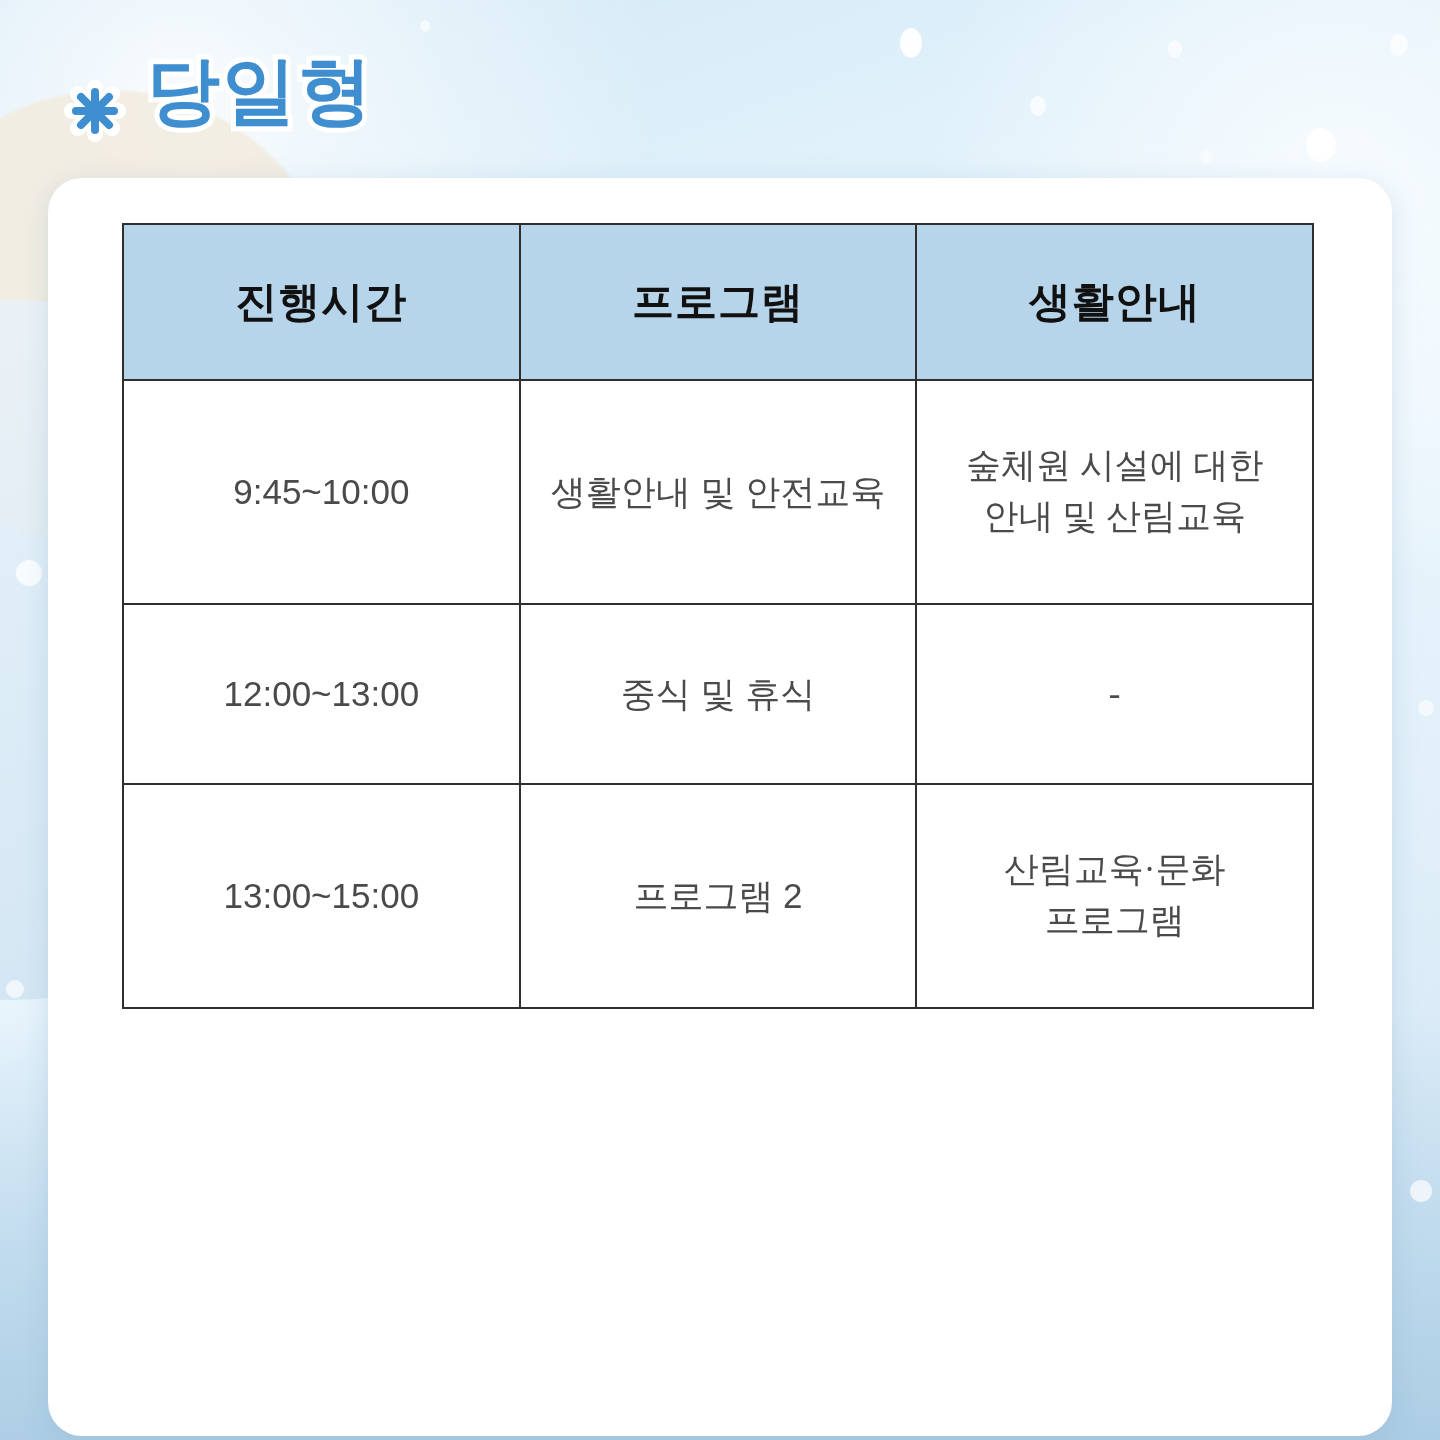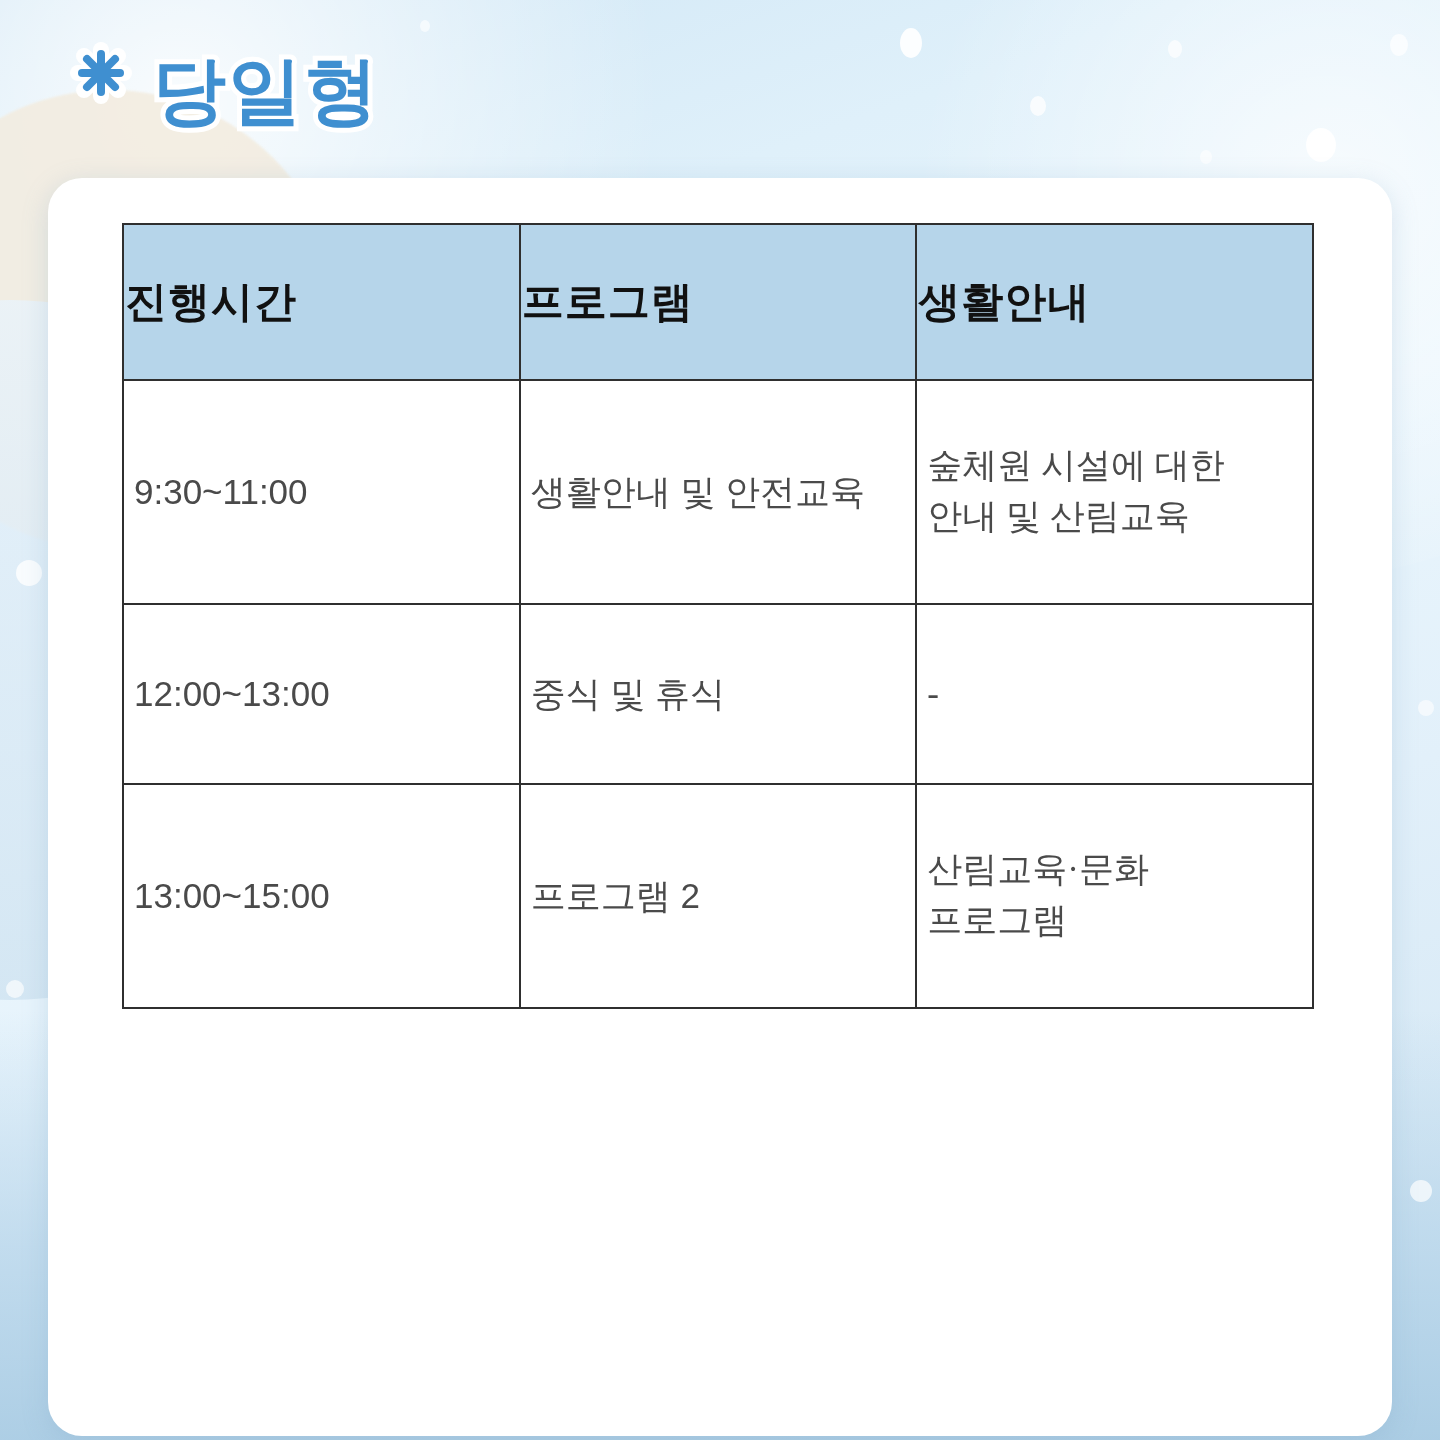--- a/index.html
+++ b/index.html
@@ -71,24 +71,24 @@
   .snow {
     position: absolute;
     background: #ffffff;
     border-radius: 50%;
     opacity: 0.9;
   }
 
   
   .header {
     position: absolute;
-    left: 70px;
+    left: 64px;
     top: 42px;
     display: flex;
-    align-items: flex-start;
+    align-items: flex-end;
     gap: 20px;
     z-index: 5;
   }
   .snow-mark {
     width: 62px;
     height: 62px;
     position: relative;
     flex: none;
   }
   .title-text {
@@ -119,21 +119,21 @@
 
   table.schedule {
     width: 1192px;
     border-collapse: collapse;
     table-layout: fixed;
     border: 2px solid #2f2f2f;
   }
   table.schedule th,
   table.schedule td {
     border: 2px solid #2f2f2f;
-    text-align: left;
+    text-align: center;
     vertical-align: middle;
     font-family: "Liberation Sans", sans-serif;
   }
   table.schedule th {
     background: #b6d5ea;
     color: #111111;
     font-size: 42px;
     font-weight: bold;
     height: 152px;
     letter-spacing: 1px;
@@ -201,21 +201,21 @@
   <table class="schedule">
     <thead>
       <tr>
         <th>진행시간</th>
         <th>프로그램</th>
         <th>생활안내</th>
       </tr>
     </thead>
     <tbody>
       <tr class="r-guide">
-        <td class="col-time">9:30~11:00</td>
+        <td class="col-time">9:45~10:00</td>
         <td class="col-prog">생활안내 및 안전교육</td>
         <td class="col-desc">
           <span class="cell-line">숲체원 시설에 대한</span>
           <span class="cell-line">안내 및 산림교육</span>
         </td>
       </tr>
       <tr class="r-lunch">
         <td class="col-time">12:00~13:00</td>
         <td class="col-prog">중식 및 휴식</td>
         <td class="col-desc">

